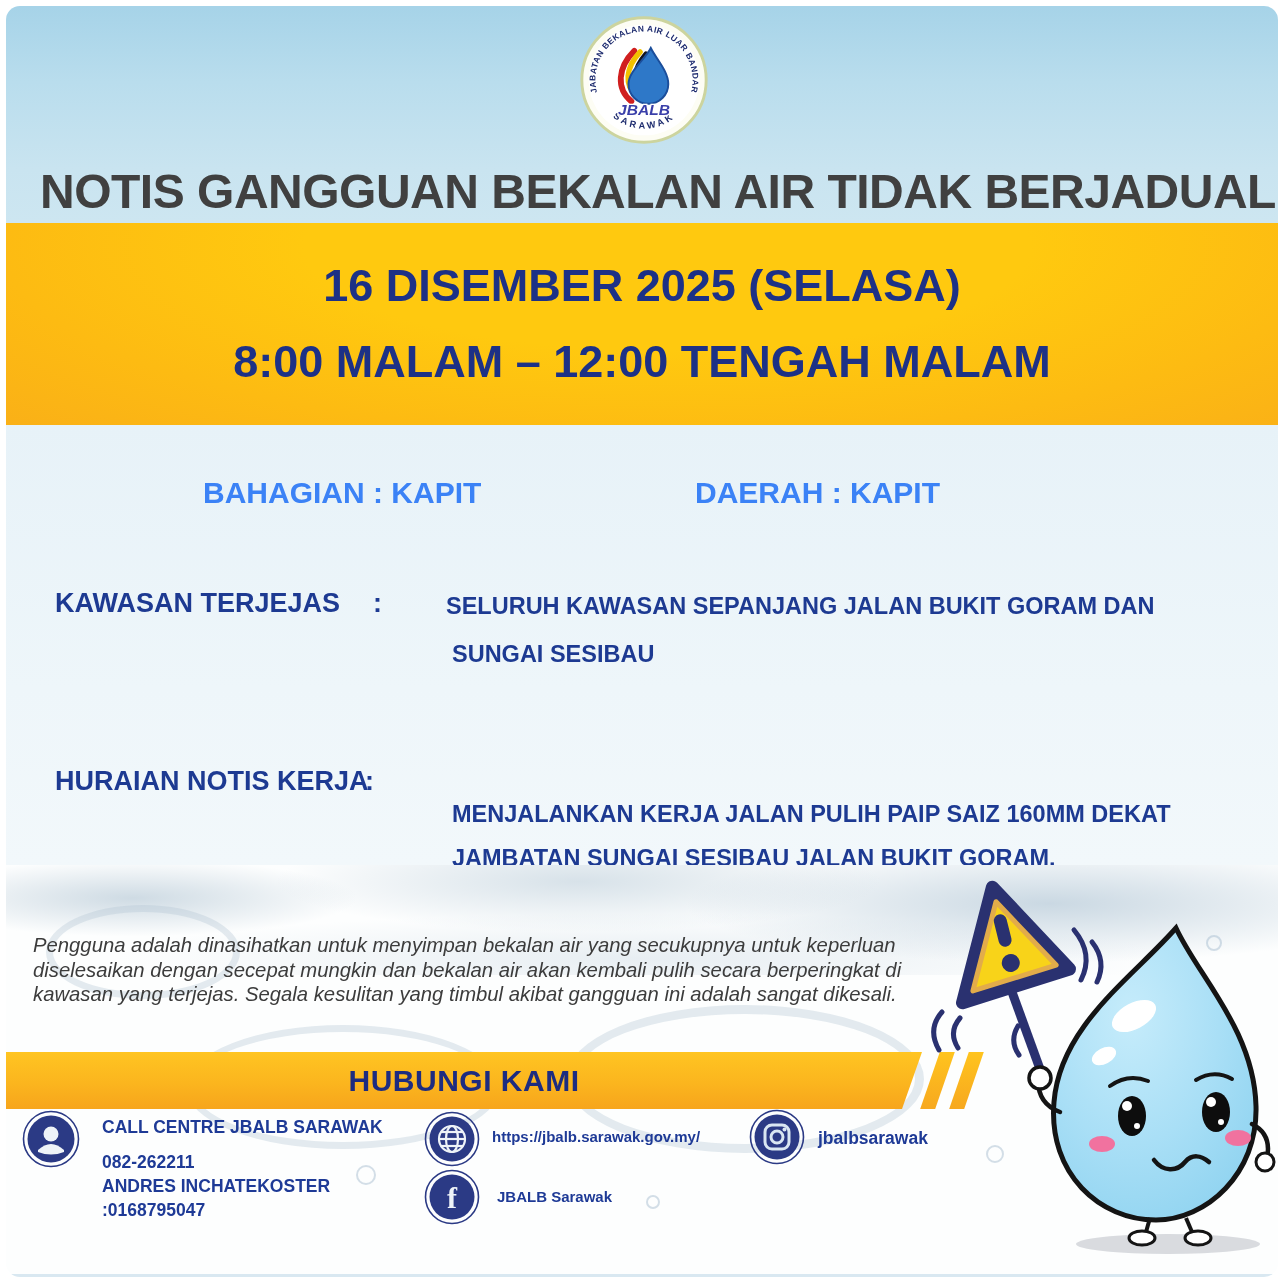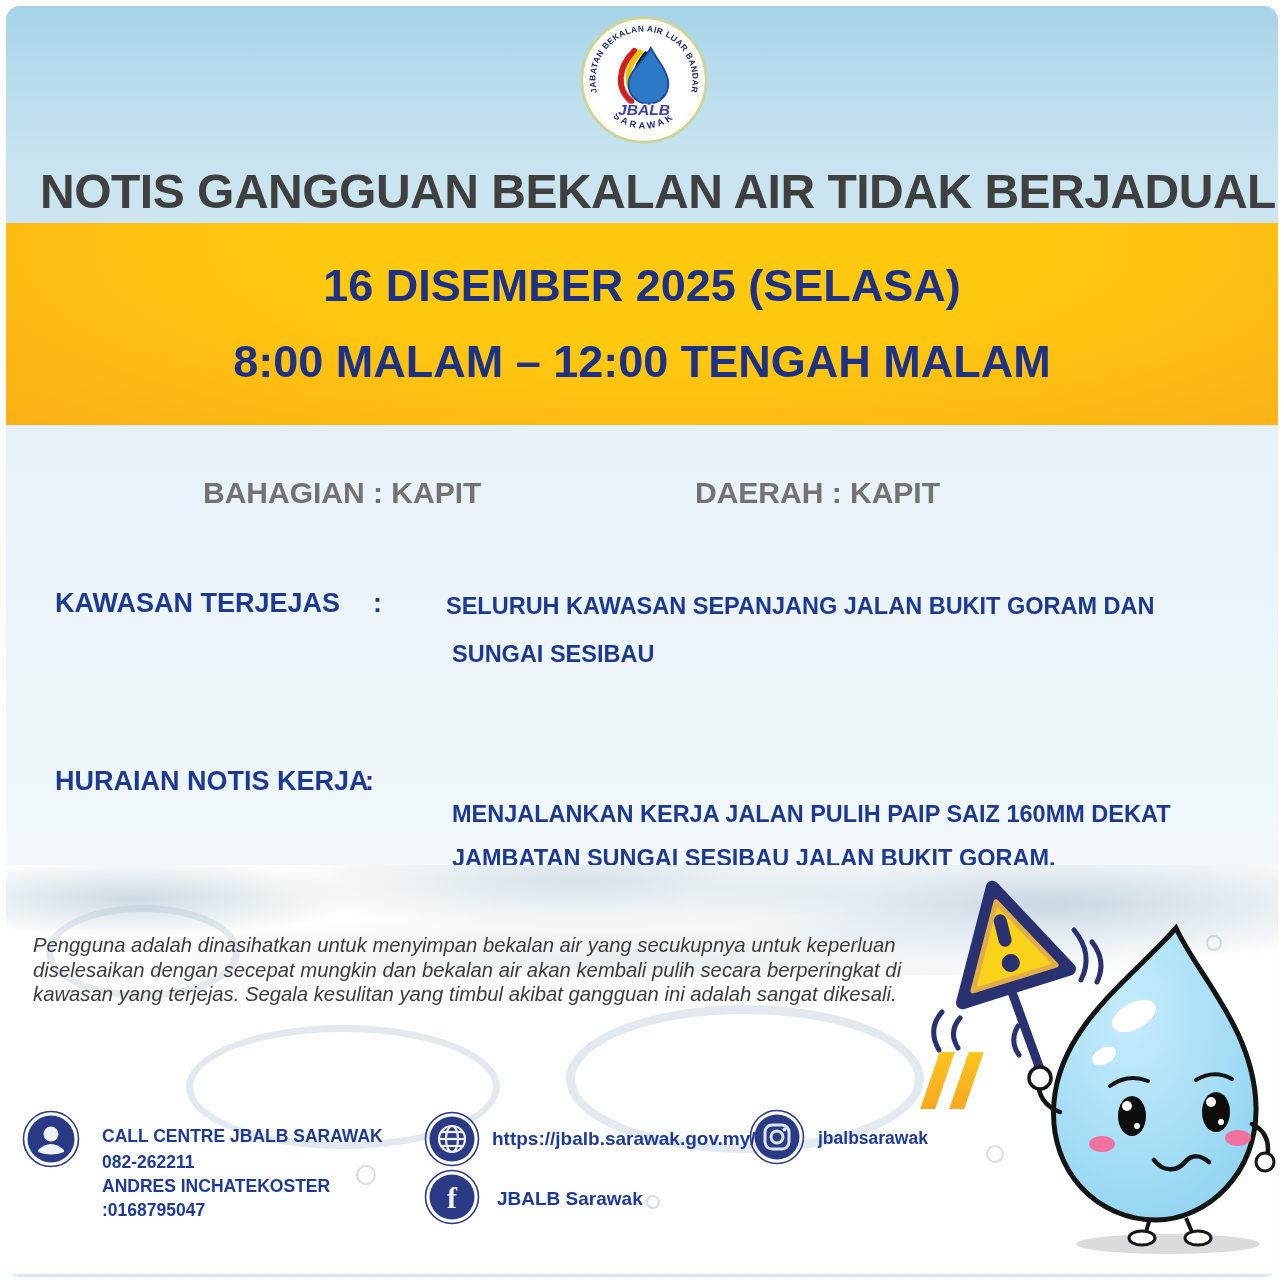--- a/index.html
+++ b/index.html
@@ -15,21 +15,21 @@
 
   
   .banner{position:absolute;left:0;top:217px;width:100%;height:202px;
        background:radial-gradient(ellipse 95% 170% at 52% 12%,#ffc90f 30%,#fdbb12 55%,#f6a31d 100%);
        display:flex;flex-direction:column;align-items:center;justify-content:center;gap:24px;}
   .banner .line{font-size:45px;font-weight:800;color:#1d3186;white-space:nowrap;}
 
   
   .mid{position:absolute;left:0;top:419px;width:100%;height:440px;
        background:linear-gradient(#e7f2f8 0%,#eef6fa 60%,#f2f8fb 100%);}
-  .region-label{position:absolute;font-size:30px;font-weight:800;color:#737373;white-space:nowrap;}
+  .region-label{position:absolute;font-size:30px;font-weight:800;color:#3b82f6;white-space:nowrap;}
   .sec-label{position:absolute;font-size:27px;font-weight:800;color:#1d3a92;white-space:nowrap;}
   .sec-colon{position:absolute;font-size:27px;font-weight:800;color:#1d3a92;}
   .sec-line{position:absolute;font-size:23.5px;font-weight:800;color:#1d3a92;white-space:nowrap;}
 
   
   .splash{position:absolute;left:0;top:859px;width:100%;height:418px;background:#fdfefe;}
   .splash .wash{position:absolute;left:0;top:0;width:100%;height:110px;
        background:
          radial-gradient(ellipse 320px 55px at 10% 30%, rgba(168,190,206,.55), transparent 70%),
          radial-gradient(ellipse 420px 70px at 45% 15%, rgba(178,198,212,.5), transparent 72%),
@@ -45,21 +45,21 @@
   
   .contact-bar{position:absolute;left:0;top:187px;width:916px;height:57px;
        background:linear-gradient(#ffc522 0%,#fbb51e 55%,#f7a51c 100%);
        clip-path:polygon(0 0,100% 0,calc(100% - 20px) 100%,0 100%);
        display:flex;align-items:center;justify-content:center;}
   .contact-bar .heading{font-size:30px;font-weight:800;color:#1d2c80;letter-spacing:.5px;}
   .stripe{position:absolute;top:187px;height:57px;width:15px;
        background:linear-gradient(#ffc41e,#f7a81f);transform:skewX(-19deg);}
 
   .contact-text{position:absolute;font-size:17.5px;font-weight:800;color:#1e3a96;white-space:nowrap;}
-  .contact-text.big{font-size:19px;}
+  .contact-text.big{font-size:15px;}
   .cicon{position:absolute;}
 
   .bottom-strip{position:absolute;left:0;bottom:0;width:100%;height:9px;background:#d9e8f1;}
 
   .mascot{position:absolute;left:918px;top:848px;z-index:3;}
   .logo{position:absolute;left:570px;top:6px;z-index:2;}
 </style>
 </head>
 <body>
 
@@ -123,30 +123,33 @@
       <div class="bubble" style="left:640px;top:330px;width:10px;height:10px;"></div>
       <div class="bubble" style="left:980px;top:280px;width:14px;height:14px;"></div>
       <div class="bubble" style="left:1200px;top:70px;width:12px;height:12px;"></div>
 
       <div class="advisory">
         <span>Pengguna adalah dinasihatkan untuk menyimpan bekalan air yang secukupnya untuk keperluan</span>
         <span>diselesaikan dengan secepat mungkin dan bekalan air akan kembali pulih secara berperingkat di</span>
         <span>kawasan yang terjejas. Segala kesulitan yang timbul akibat gangguan ini adalah sangat dikesali.</span>
       </div>
 
+      <div class="contact-bar">
+        <span class="heading">HUBUNGI KAMI</span>
+      </div>
       <div class="stripe" style="left:924px;"></div>
       <div class="stripe" style="left:953px;"></div>
 
       <svg class="cicon" style="left:16px;top:245px;" width="58" height="58" viewBox="0 0 58 58">
         <circle cx="29" cy="29" r="27.5" fill="none" stroke="#2b3a85" stroke-width="1.6"></circle>
         <circle cx="29" cy="29" r="23.5" fill="#2b3a85"></circle>
         <circle cx="29" cy="24" r="7.5" fill="#eef3f8"></circle>
         <path d="M 16 40 Q 29 28 42 40 L 42 42 Q 29 47 16 42 Z" fill="#eef3f8"></path>
       </svg>
-      <span class="contact-text" style="left:96px;top:261px;">CALL CENTRE JBALB SARAWAK</span>
+      <span class="contact-text" style="left:96px;top:252px;">CALL CENTRE JBALB SARAWAK</span>
       <span class="contact-text" style="left:96px;top:287px;">082-262211</span>
       <span class="contact-text" style="left:96px;top:311px;">ANDRES INCHATEKOSTER</span>
       <span class="contact-text" style="left:96px;top:335px;">:0168795047</span>
 
       <svg class="cicon" style="left:418px;top:246px;" width="56" height="56" viewBox="0 0 56 56">
         <circle cx="28" cy="28" r="26.5" fill="none" stroke="#2b3a85" stroke-width="1.6"></circle>
         <circle cx="28" cy="28" r="22.5" fill="#2b3a85"></circle>
         <g stroke="#eef3f8" stroke-width="2.2" fill="none">
           <circle cx="28" cy="28" r="13"></circle>
           <ellipse cx="28" cy="28" rx="6" ry="13"></ellipse>

